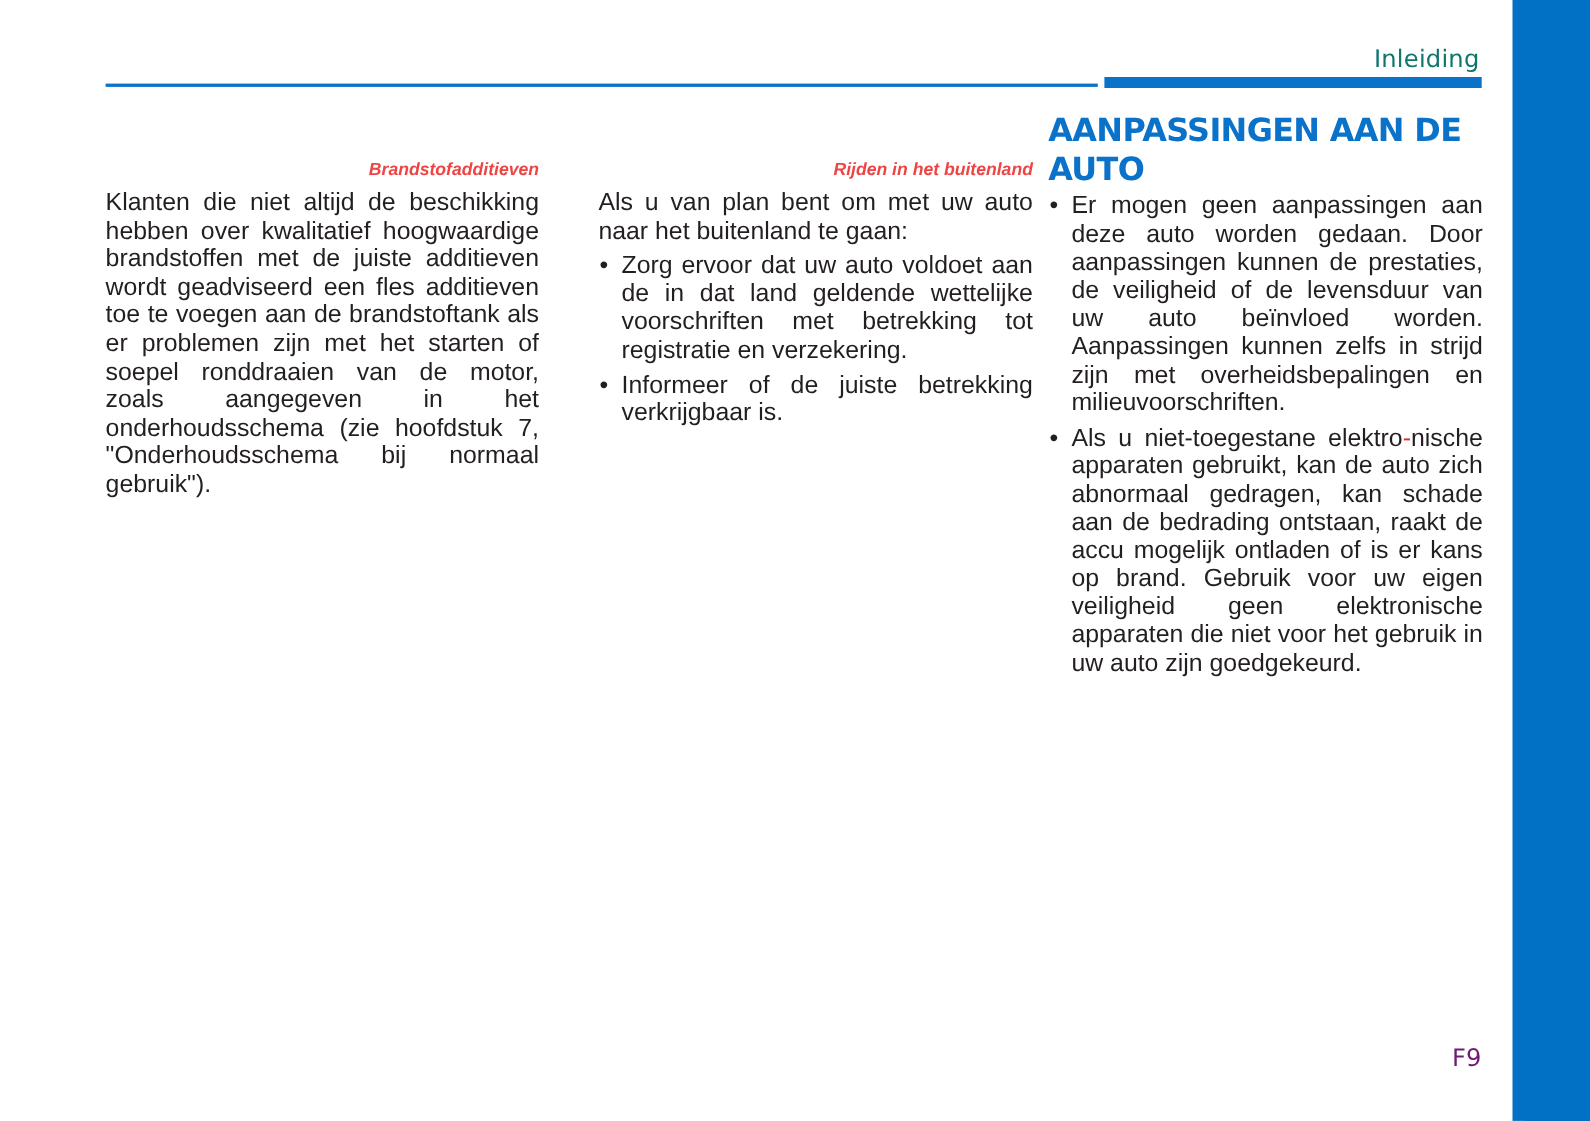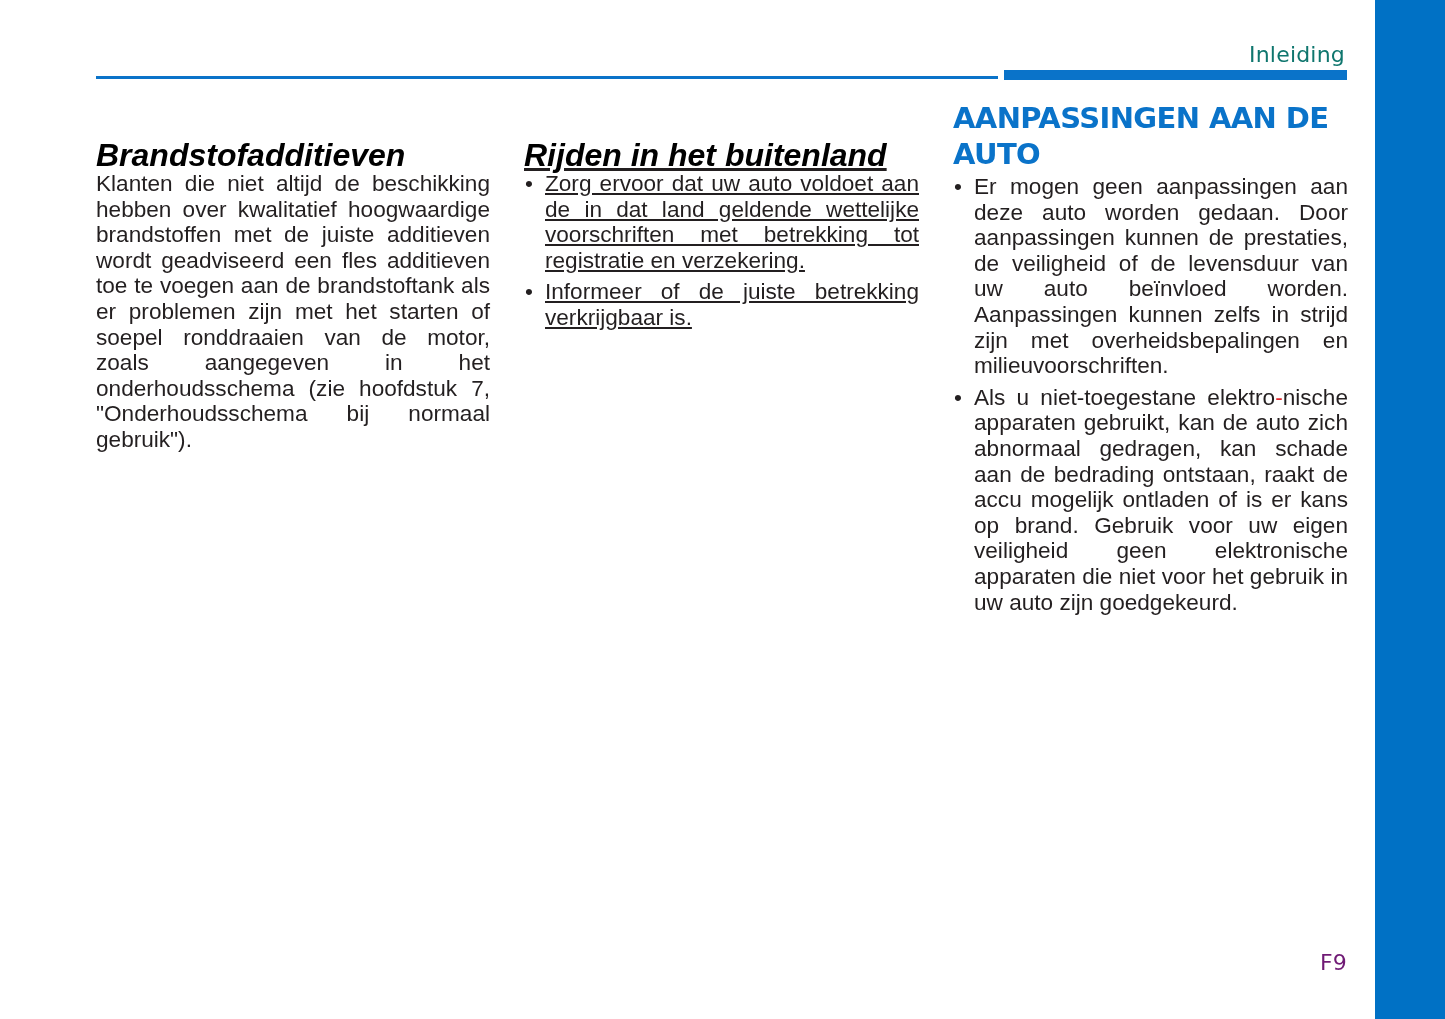--- a/index.html
+++ b/index.html
@@ -9,24 +9,24 @@
     .side-tab { position: absolute; left: 1375px; top: 0; width: 70px; height: 1019px; background: #0071c5; }
 
     .section-label { position: absolute; right: 100px; top: 42px; font-family: "DejaVu Sans", sans-serif;
       font-size: 22px; color: #0f766e; letter-spacing: 0.2px; }
 
     .rule-thin { position: absolute; left: 96px; top: 76px; width: 902px; height: 3px; background: #0a73c9; }
     .rule-thick { position: absolute; left: 1004px; top: 70px; width: 343px; height: 10px; background: #0a73c9; }
 
     .col { position: absolute; top: 140px; font-size: 22.6px; line-height: 25.6px; text-align: justify; }
     .col1 { left: 96px; width: 394px; }
-    .col2 { left: 524px; width: 395px; text-decoration: underline; }
+    .col2 { left: 544px; width: 395px; }
     .col3 { left: 953px; width: 395px; }
 
-    .subhead { font-weight: bold; font-style: italic; font-size: 32px; line-height: 30px; color: #000000; margin-bottom: 1px; text-align: left; }
+    .subhead { font-weight: bold; font-style: italic; font-size: 16px; line-height: 30px; color: #ef4444; margin-bottom: 1px; text-align: right; }
     p.para { margin-bottom: 6px; text-align: justify; text-align-last: left; }
 
     .main-heading { font-family: "DejaVu Sans", sans-serif; font-weight: bold; color: #0a73c9; font-size: 29px;
       line-height: 36px; letter-spacing: -0.6px; margin-top: -40px; margin-bottom: 2px; text-align: left; }
 
     ul.bullets { list-style: none; }
     ul.bullets li { position: relative; padding-left: 21px; margin-bottom: 6px; text-align: justify; text-align-last: left; }
     ul.bullets li .dot { position: absolute; left: 1px; top: 0; }
     .indent { padding-left: 21px; margin-bottom: 6px; text-align: justify; text-align-last: left; }
     .red-hyphen { color: #e0282e; }
@@ -42,20 +42,21 @@
 <div class="rule-thin"></div>
 <div class="rule-thick"></div>
 
 <div class="col col1">
   <div class="subhead">Brandstofadditieven</div>
   <p class="para">Klanten die niet altijd de beschikking hebben over kwalitatief hoogwaardige brandstoffen met de juiste additieven  wordt geadviseerd een fles additieven toe te voegen aan de brandstoftank als er problemen zijn met het starten of soepel ronddraaien van de motor, zoals aangegeven in het onderhoudsschema (zie hoofdstuk 7, "Onderhoudsschema bij normaal gebruik").</p>
 </div>
 
 <div class="col col2">
   <div class="subhead">Rijden in het buitenland</div>
+  <p class="para">Als u van plan bent om met uw auto naar het buitenland te gaan:</p>
   <ul class="bullets">
     <li>
       <span class="dot">•</span>
       <span>Zorg ervoor dat uw auto voldoet aan de in dat land geldende wettelijke voorschriften met betrekking tot registratie en verzekering.</span>
     </li>
     <li>
       <span class="dot">•</span>
       <span>Informeer of de juiste betrekking verkrijgbaar is.</span>
     </li>
   </ul>

